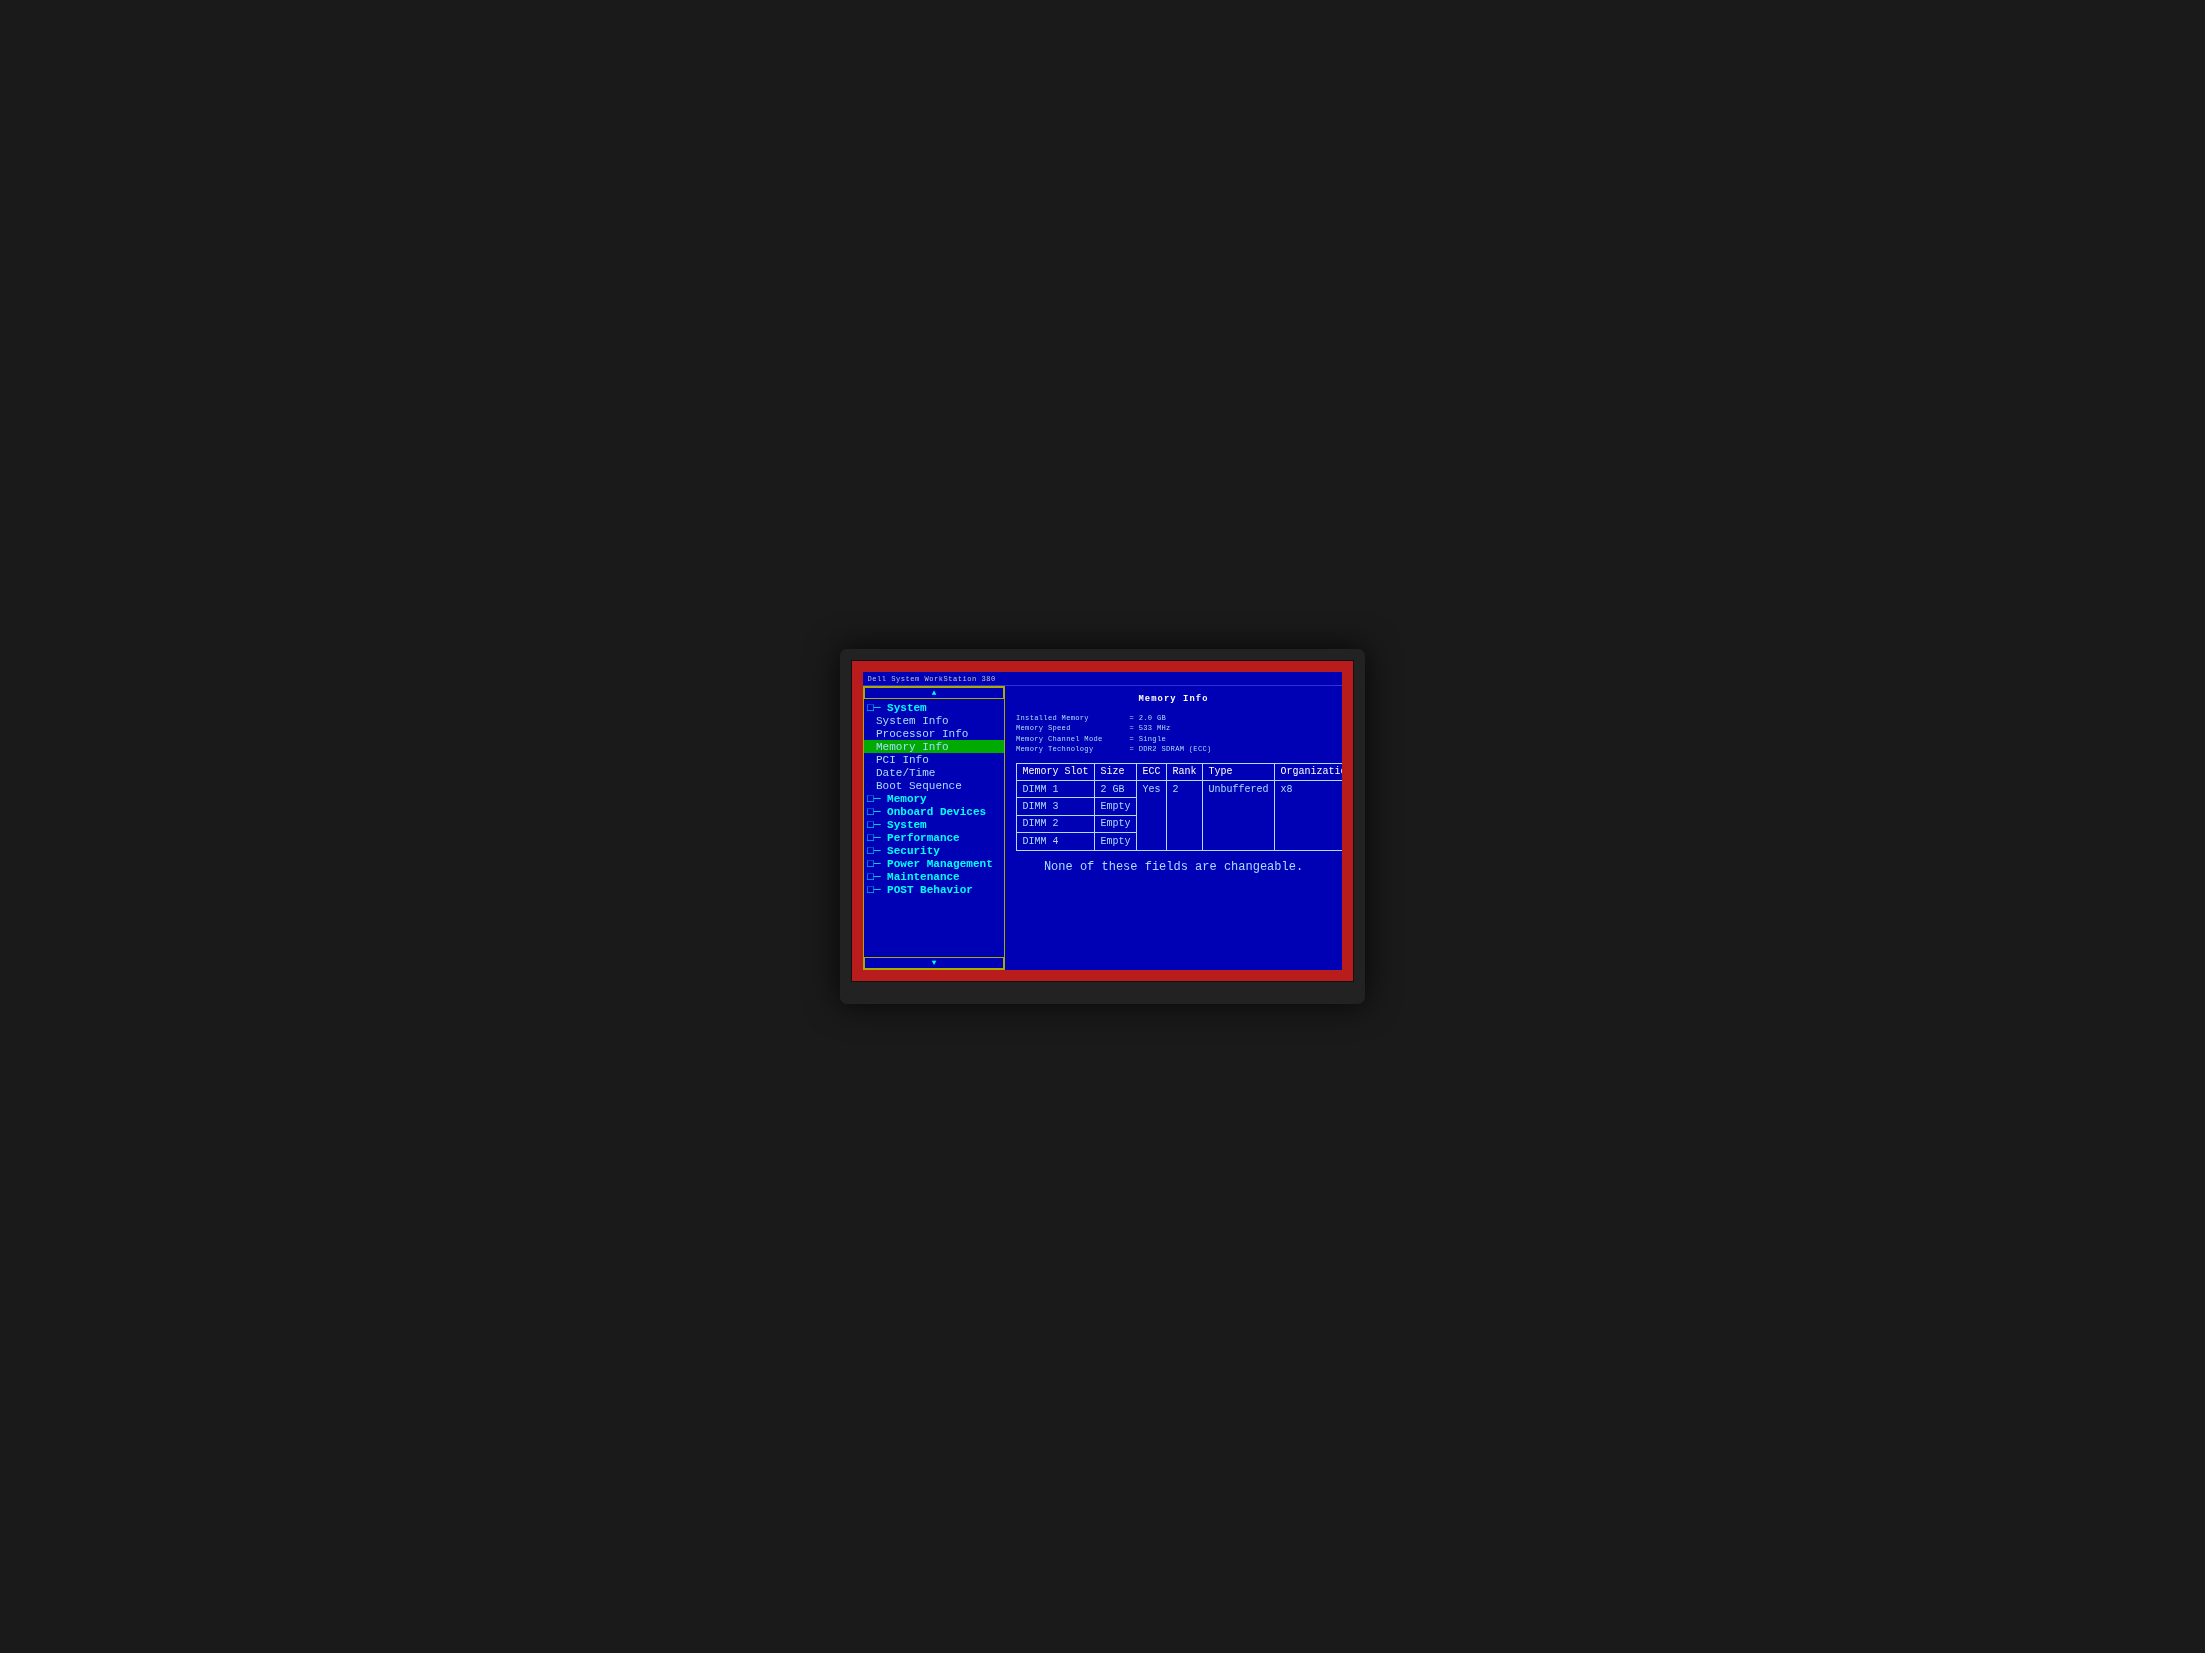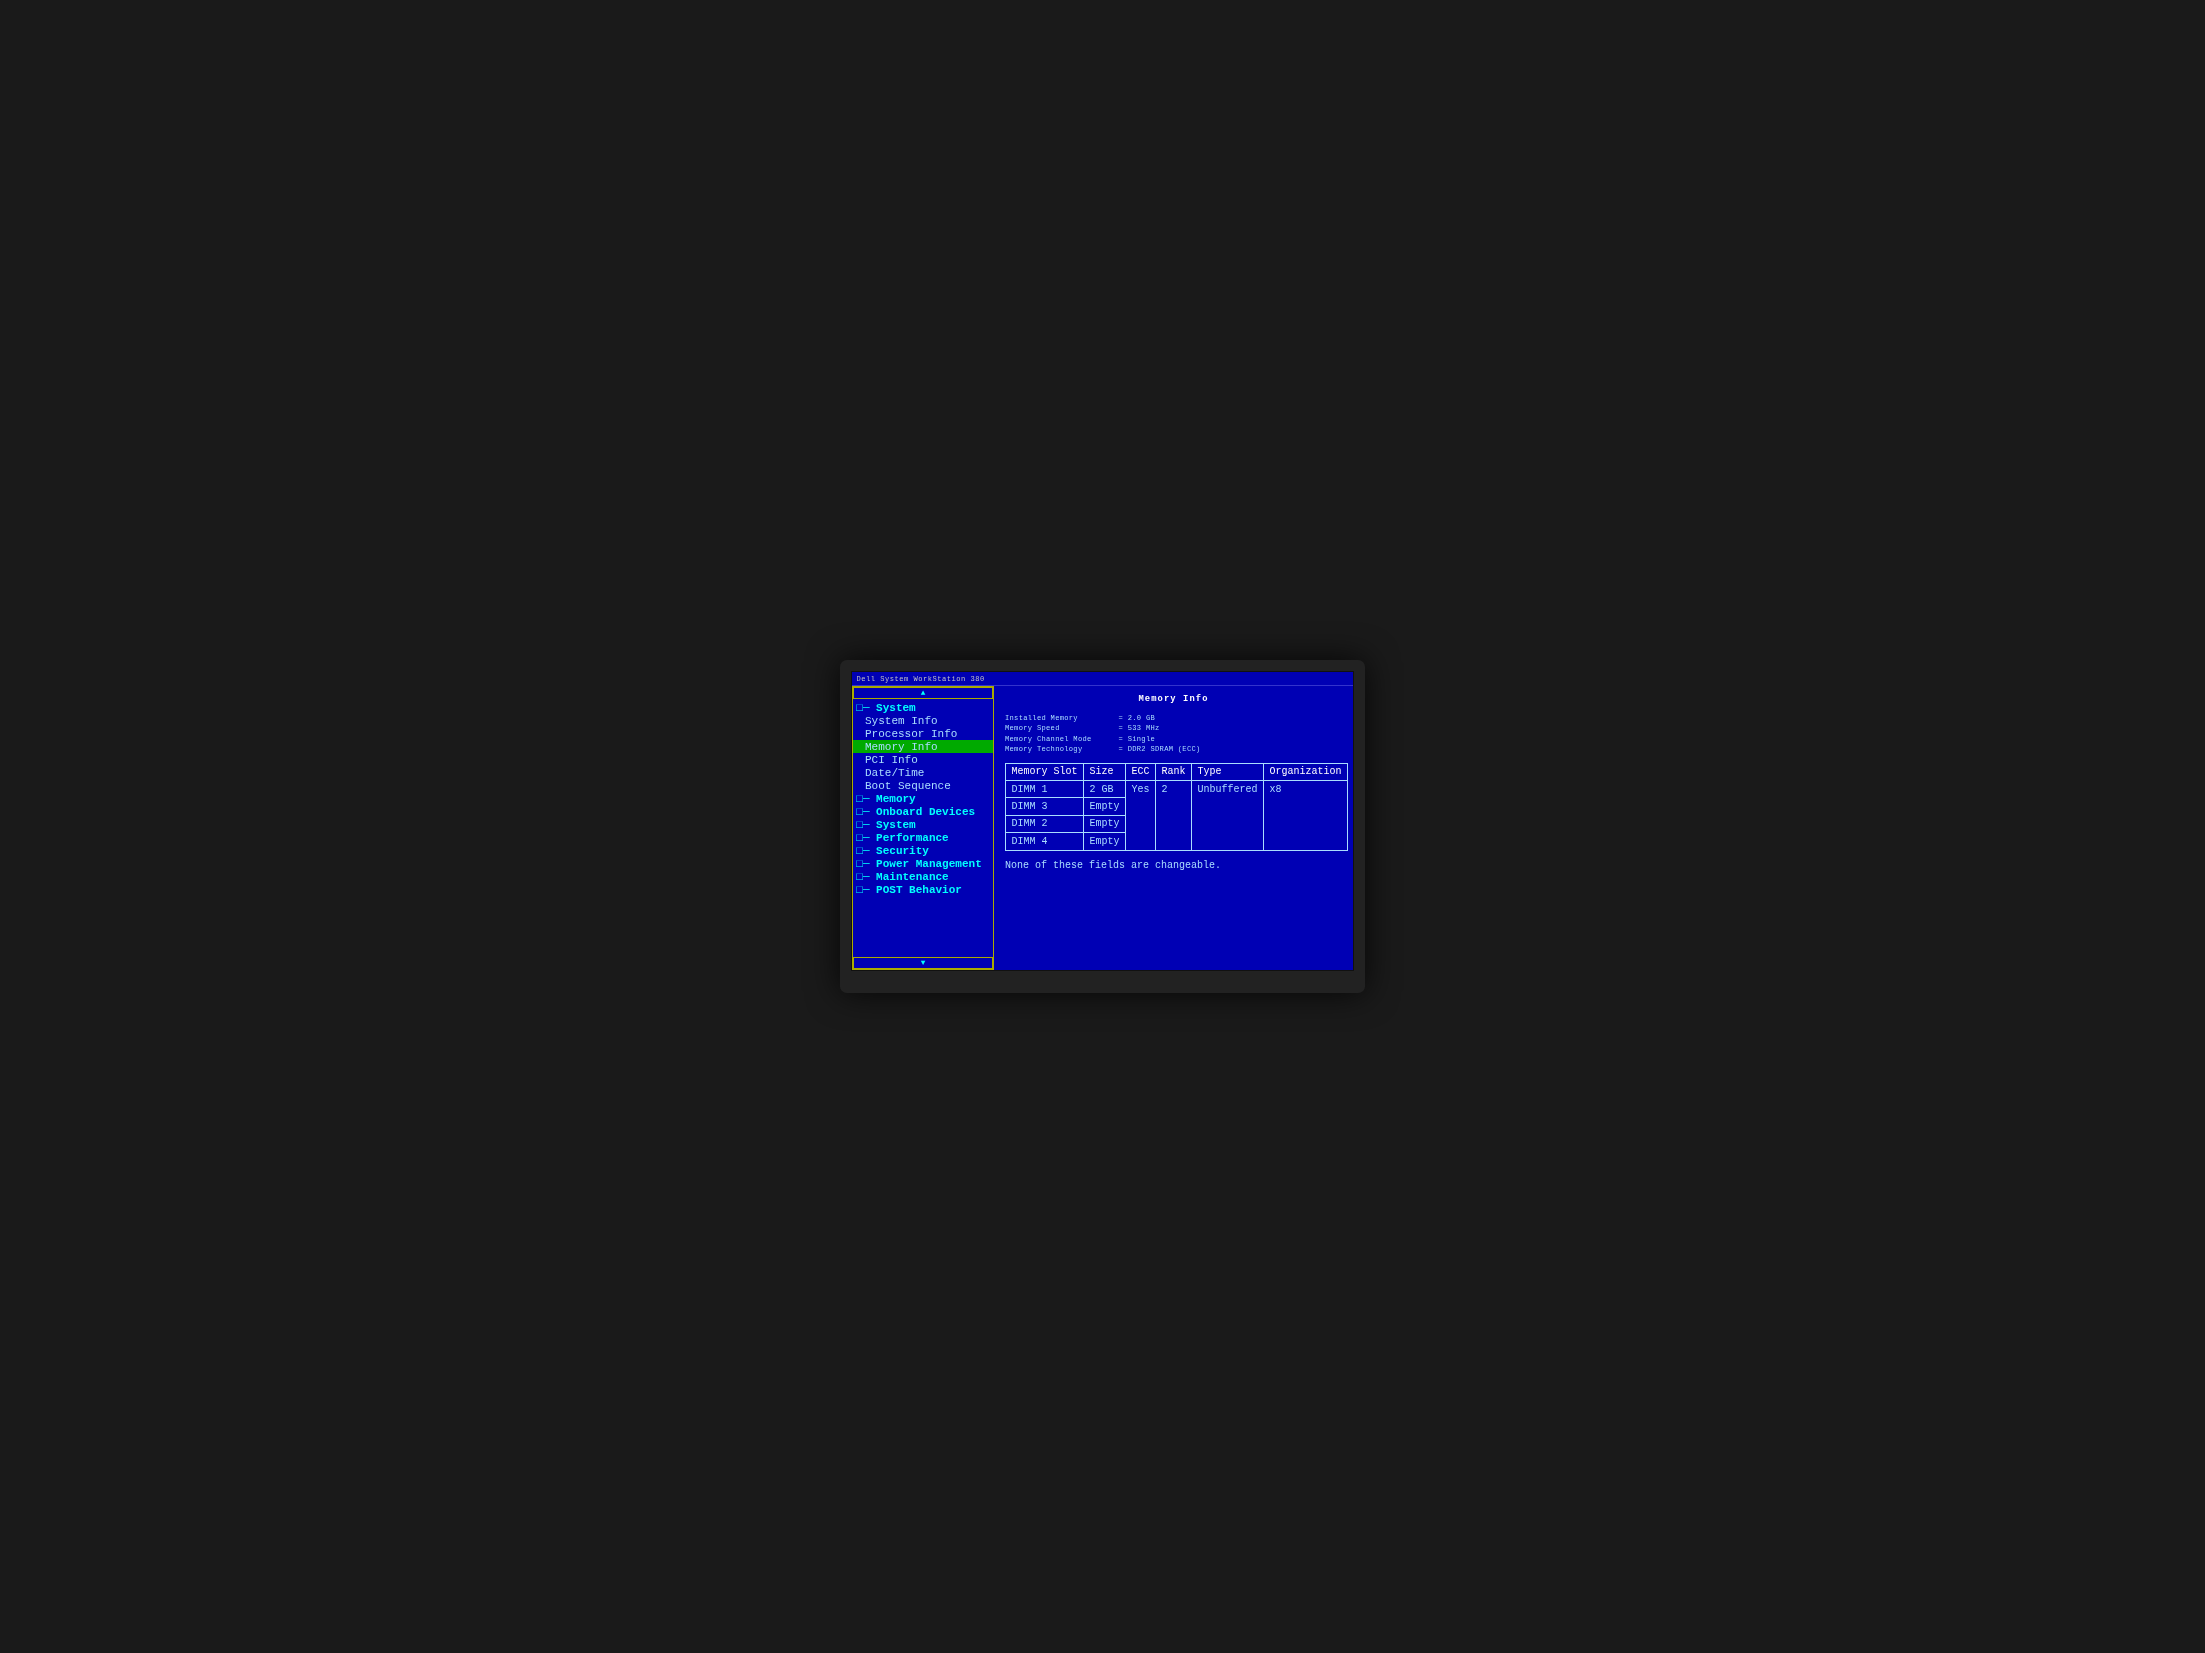--- a/index.html
+++ b/index.html
@@ -15,23 +15,23 @@
 
     .monitor-bezel {
       background: #222;
       border-radius: 6.6px;
       padding: 11px 11px 22px 11px;
       box-shadow: 0 0 33px rgba(0,0,0,0.8);
       width: 525px;
     }
 
     .monitor-screen {
-      background: #c4b5fd;
-      color: #00ffff;
-      padding: 0;
+      background: #b91c1c;
+      color: #00ffff;
+      padding: 11px;
       overflow: hidden;
       position: relative;
       border: 1.6px solid #111;
     }
 
     .title-bar {
       background: #0000b4;
       color: #c0c0c0;
       font-size: 7.1px;
       padding: 2.2px 4.4px;
@@ -147,23 +147,24 @@
       text-align: left;
       white-space: nowrap;
     }
 
     .memory-table th {
       color: #ffffff;
       font-weight: normal;
     }
 
     .footnote {
-      font-size: 10px;
+      font-size: 12px;
       color: #aaddff;
       margin-top: 4.4px;
+      text-align: center;
     }
   </style>
 </head>
 <body>
 
 <div class="monitor-bezel">
   <div class="monitor-screen">
 
     <div class="title-bar">
       <span>Dell System WorkStation 380</span>

